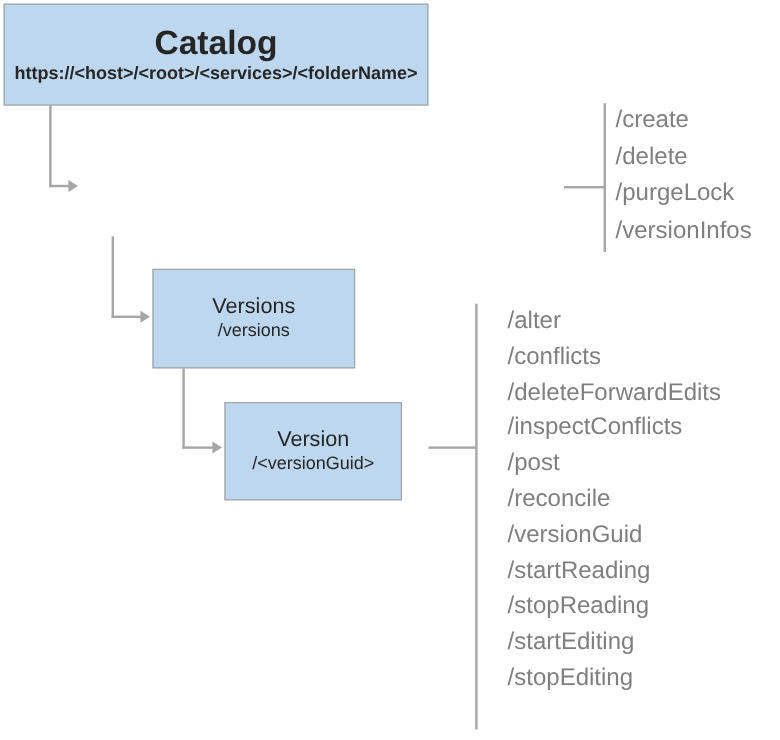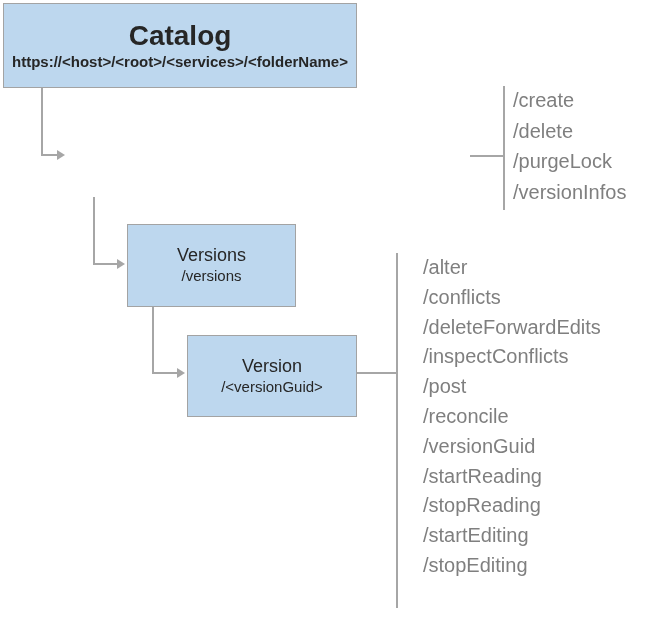--- a/index.html
+++ b/index.html
@@ -38,21 +38,21 @@
   .node-subtitle {
     color: var(--title-text);
     font-size: 15px;
     line-height: 1.3;
     margin-top: 0;
     white-space: nowrap;
   }
   .node-catalog   { left: 3px;   top: 3px;   width: 354px; height: 85px; font-weight: bold; }
   .node-vms       { left: 66px;  top: 115px; width: 404px; height: 82px; }
   .node-versions  { left: 127px; top: 224px; width: 169px; height: 83px; }
-  .node-version   { left: 187px; top: 335px; width: 170px; height: 82px; }
+  .node-version   { left: 187px; top: 335px; width: 148px; height: 82px; }
   .node-catalog .node-title, .node-vms .node-title { font-size: 28px; }
   .node-versions .node-title, .node-version .node-title { font-size: 18px; }
 
   .line {
     position: absolute;
     background: var(--connector);
   }
   .arrow-right {
     position: absolute;
     width: 0; height: 0;

